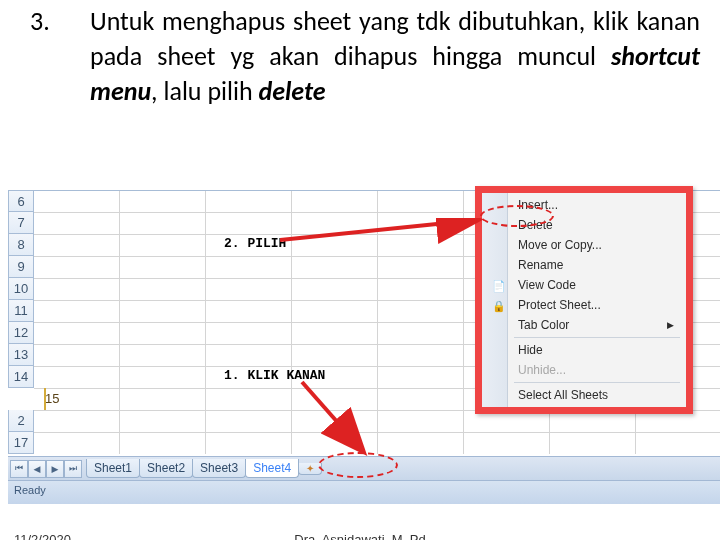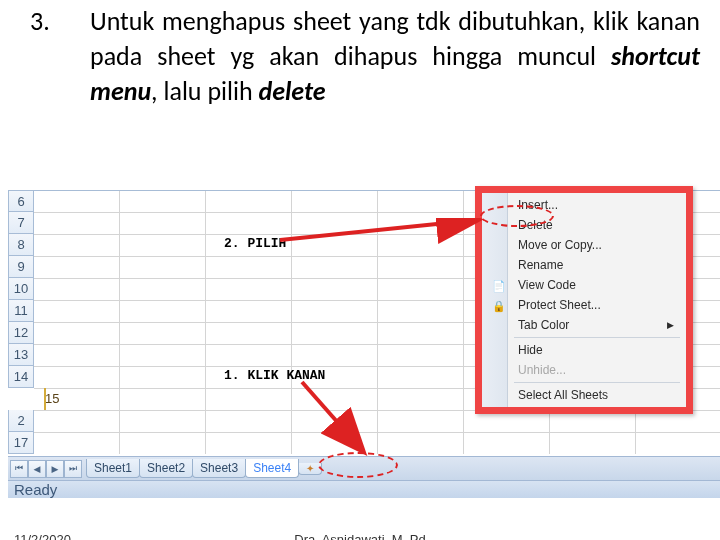--- a/index.html
+++ b/index.html
@@ -147,24 +147,24 @@
     border-bottom-right-radius: 4px;
     display:flex;align-items:center;justify-content:center;
     font-size:10px;color:#c97f2e;
   }
 
   .statusbar {
     position: absolute;
     left: 8px;
     right: 0;
     top: 290px;
-    height: 18px;
+    height: 24px;
     background: linear-gradient(#d7e3f2, #c4d5eb);
     border-top: 1px solid #a3b8d4;
-    font-size: 15px;
+    font-size: 11px;
     color: #3d5879;
     padding-left: 6px;
     line-height: 18px;
   }
 
   
   .ctxmenu {
     position: absolute;
     left: 475px;
     top: 186px;

